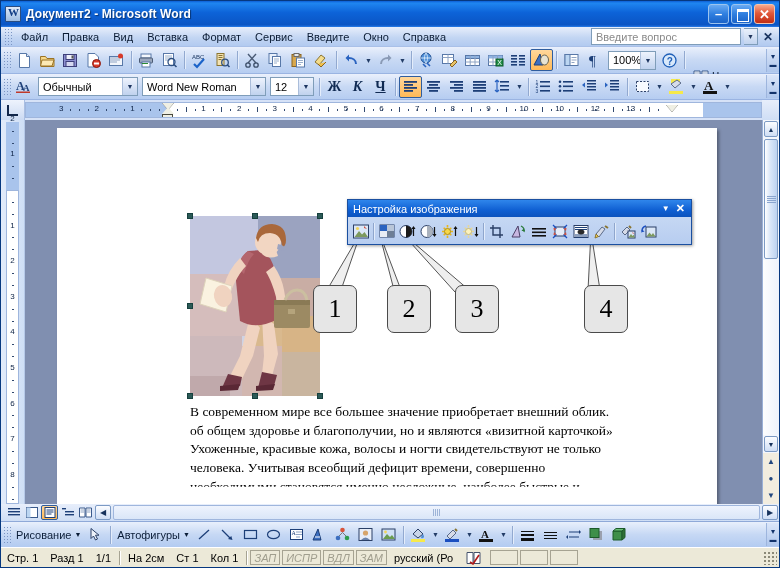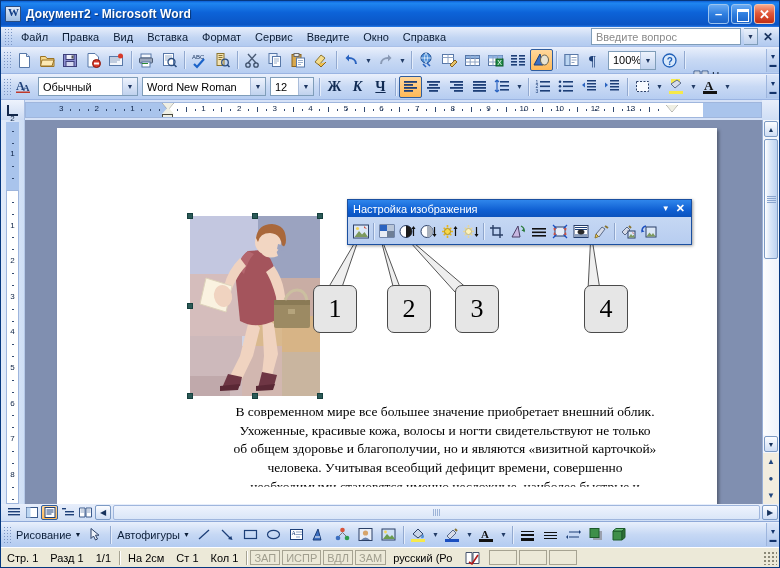--- a/index.html
+++ b/index.html
@@ -133,21 +133,21 @@
 
   .canvas{flex:1;position:relative;background:#808fb0;overflow:hidden;}
   .page{
     position:absolute;left:32px;top:8px;width:660px;height:420px;background:#fff;
     box-shadow:2px 2px 3px rgba(0,0,0,.35);
   }
   .doc-text{
     position:absolute;left:133px;top:275px;width:510px;
     font-family:"Liberation Serif",serif;font-size:13.5px;line-height:18.7px;color:#000;
   }
-  .doc-text div{white-space:nowrap;text-align:center;}
+  .doc-text div{white-space:nowrap;}
   .doc-text div:last-child{clip-path:inset(0 0 52% 0);}
 
   
   .pic{position:absolute;left:133px;top:88px;width:130px;height:180px;}
   .pic svg{display:block;}
   .handle{position:absolute;width:6px;height:6px;background:#2b5a57;border:1px solid #16403e;}
 
   
   .vscroll{width:17px;flex:0 0 17px;background:#f4f7fd;border-left:1px solid #9ab0d6;
     display:flex;flex-direction:column;}
@@ -184,21 +184,21 @@
   }
   .draw-label{font-size:11px;color:#0b1d37;padding:0 3px;display:flex;align-items:center;gap:3px;}
 
   
   .statusbar{
     flex:0 0 20px;height:20px;display:flex;align-items:center;
     background:#ece9d8;border-top:1px solid #fff;font-size:11px;color:#000;
   }
   .st-cell{padding:0 6px;white-space:nowrap;}
   .st-sep{width:1px;height:14px;background:#a6a392;box-shadow:1px 0 0 #fff;margin:0 2px;}
-  .st-dim{color:#a09e8e;}
+  .st-dim{color:#a09e8e;font-style:italic;}
   .st-box{border:1px solid #a6a392;height:15px;min-width:28px;display:flex;align-items:center;
     justify-content:center;padding:0 3px;margin:0 1px;}
   .grip-res{margin-left:auto;width:14px;height:14px;margin-right:2px;
     background-image:radial-gradient(#8b8977 40%,transparent 42%);background-size:4px 4px;}
 
   
   .float-tb{
     position:absolute;left:347px;top:199px;width:345px;height:46px;
     background:linear-gradient(to bottom,#cfdef5,#b7cdf0);
     border:1px solid #1a4fa0;box-shadow:1px 1px 3px rgba(0,0,0,.4);z-index:30;
@@ -797,22 +797,22 @@
           <div class="handle" style="left:127px;top:-3px"></div>
           <div class="handle" style="left:-3px;top:87px"></div>
           <div class="handle" style="left:127px;top:87px"></div>
           <div class="handle" style="left:-3px;top:177px"></div>
           <div class="handle" style="left:62px;top:177px"></div>
           <div class="handle" style="left:127px;top:177px"></div>
         </div>
 
         <div class="doc-text">
           <div>В современном мире все большее значение приобретает внешний облик.</div>
+          <div>об общем здоровье и благополучии, но и являются «визитной карточкой»</div>
           <div>Ухоженные, красивые кожа, волосы и ногти свидетельствуют не только</div>
-          <div>об общем здоровье и благополучии, но и являются «визитной карточкой»</div>
           <div>человека. Учитывая всеобщий дефицит времени, совершенно</div>
           <div>необходимыми становятся именно несложные, наиболее быстрые и</div>
         </div>
       </div>
     </div>
 
     <div class="vscroll">
       <div class="sb-btn">▲</div>
       <div class="sb-thumb">
           <div class="lines"></div>

